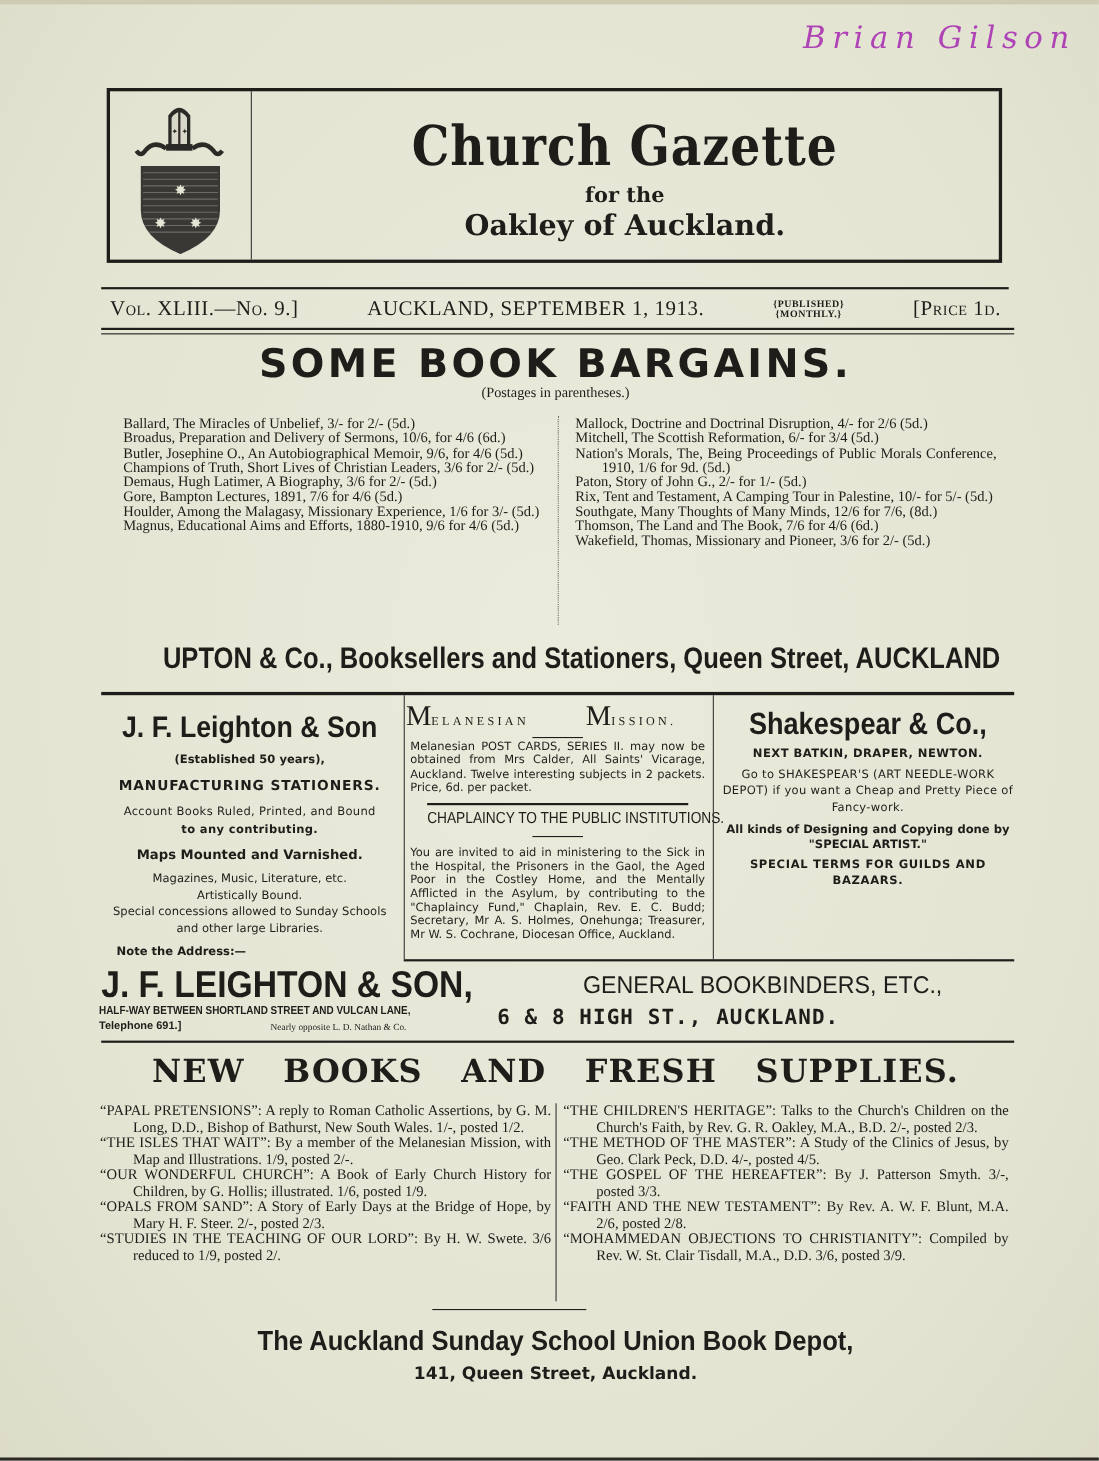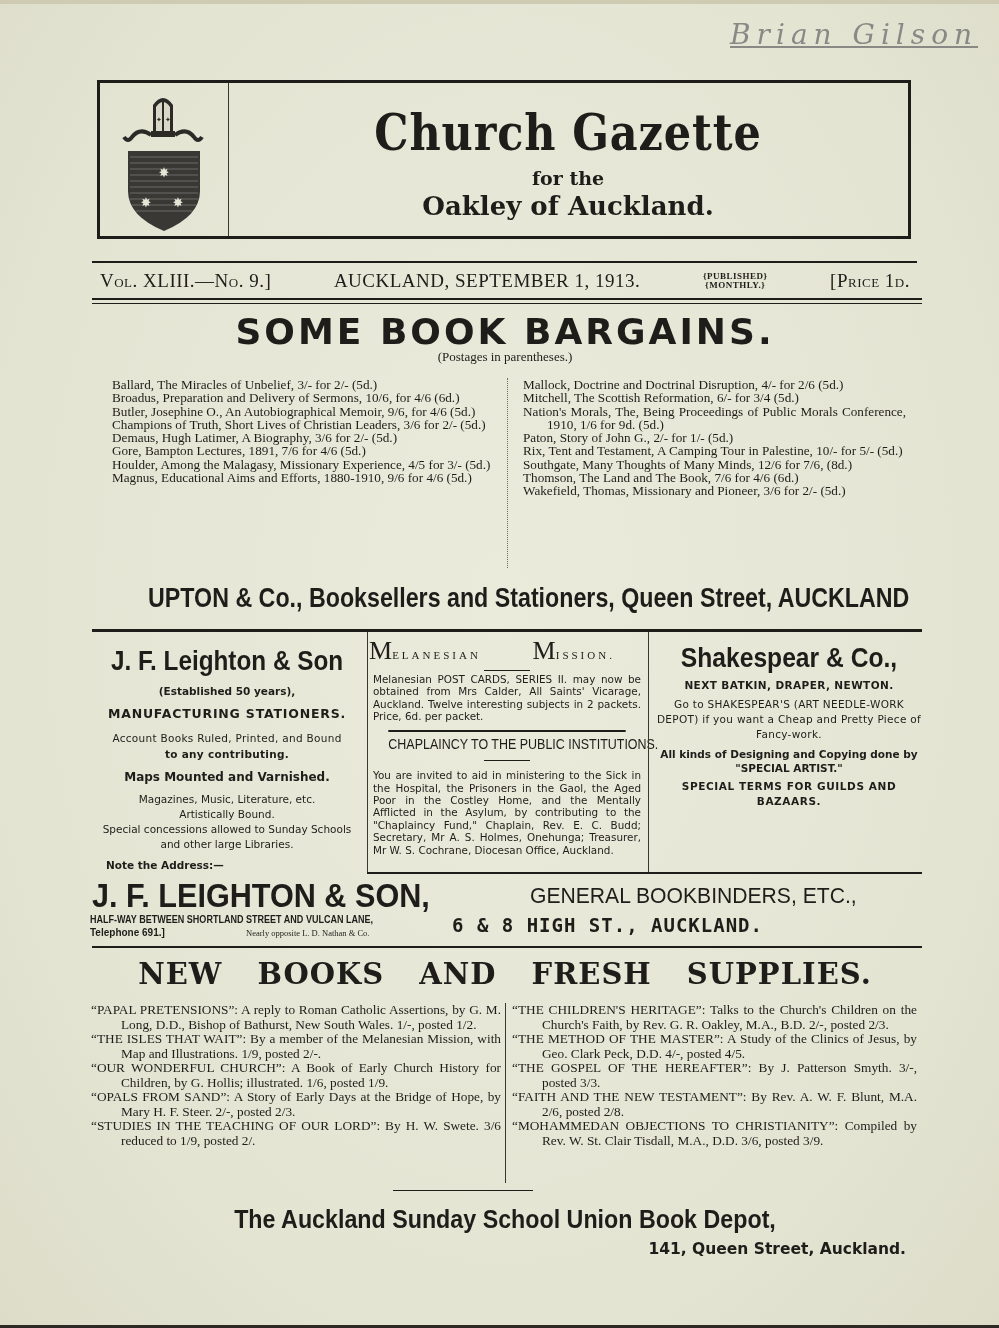--- a/index.html
+++ b/index.html
@@ -9,22 +9,22 @@
       font-family: "Liberation Serif", serif; color: #1f1d1a;
     }
     .page-bg {
       position: absolute; inset: 0;
       background: radial-gradient(ellipse at 50% 45%, #ebebdc 0%, #e4e4d3 70%, #dcdcc9 100%);
     }
     .edge-top { position: absolute; left: 0; right: 0; top: 0; height: 4px; background: #cfcbb2; }
     .edge-bottom { position: absolute; left: 0; right: 0; bottom: 0; height: 3px; background: #2d2a26; }
     .scribble {
       position: absolute; left: 730px; top: 18px; width: 260px; height: 40px;
-      font-family: "DejaVu Serif", serif; font-style: italic; font-size: 28px; color: #737373;
-      letter-spacing: 6px; opacity: .8; text-decoration: underline;
+      font-family: "DejaVu Serif", serif; font-style: italic; font-size: 28px; color: #a21caf;
+      letter-spacing: 6px; opacity: .8;
     }
     
     .masthead {
       position: absolute; left: 97px; top: 80px; width: 814px; height: 159px;
       border: 3px solid #1f1d1a; box-sizing: border-box;
     }
     .crest-cell {
       position: absolute; left: 0; top: 0; width: 128px; height: 153px;
       border-right: 1px solid #3a3733;
     }
@@ -100,21 +100,21 @@
     .jfl-halfway { position: absolute; left: 90px; top: 913px; font-family: "Liberation Sans", sans-serif; font-size: 10.5px; font-weight: bold; transform-origin: left; transform: scaleX(.86); white-space: nowrap; }
     .jfl-tel { position: absolute; left: 90px; top: 927px; font-family: "Liberation Sans", sans-serif; font-size: 10px; font-weight: bold; }
     .jfl-near { position: absolute; left: 246px; top: 928px; font-size: 8.5px; }
     .jfl-addr { position: absolute; left: 452px; top: 914px; font-family: "DejaVu Sans Mono", monospace; font-size: 19px; font-weight: bold; white-space: nowrap; letter-spacing: 1px; }
     
     .h-newbooks { position: absolute; left: 90px; width: 830px; top: 957px; text-align: center; font-family: "DejaVu Serif", serif; font-size: 29px; font-weight: bold; word-spacing: 24px; letter-spacing: 1px; }
     .nb-left { left: 91px; width: 410px; top: 1003px; font-size: 13.3px; line-height: 14.5px; }
     .nb-right { left: 512px; width: 405px; top: 1003px; font-size: 13.3px; line-height: 14.5px; }
     .nb-left .item, .nb-right .item { padding-left: 30px; text-indent: -30px; }
     .depot { position: absolute; left: 90px; width: 830px; top: 1205px; text-align: center; font-family: "Liberation Sans", sans-serif; font-size: 25px; font-weight: bold; transform: scaleX(.93); white-space: nowrap; }
-    .depot-addr { position: absolute; left: 76px; width: 830px; top: 1240px; text-align: right; font-family: "DejaVu Sans", sans-serif; font-size: 15.5px; font-weight: bold; }
+    .depot-addr { position: absolute; left: 90px; width: 830px; top: 1240px; text-align: center; font-family: "DejaVu Sans", sans-serif; font-size: 15.5px; font-weight: bold; }
   </style>
 </head>
 <body>
 
 <div class="page-bg"></div>
 <div class="edge-top"></div>
 <div class="scribble">Brian Gilson</div>
 
 <div class="masthead">
   <div class="crest-cell">
@@ -164,21 +164,21 @@
 
 <div class="h-bargains">SOME BOOK BARGAINS.</div>
 <div class="postages">(Postages in parentheses.)</div>
 <div class="col bargains-left">
   <div class="item">Ballard, The Miracles of Unbelief, 3/- for 2/- (5d.)</div>
   <div class="item">Broadus, Preparation and Delivery of Sermons, 10/6, for 4/6 (6d.)</div>
   <div class="item">Butler, Josephine O., An Autobiographical Memoir, 9/6, for 4/6 (5d.)</div>
   <div class="item">Champions of Truth, Short Lives of Christian Leaders, 3/6 for 2/- (5d.)</div>
   <div class="item">Demaus, Hugh Latimer, A Biography, 3/6 for 2/- (5d.)</div>
   <div class="item">Gore, Bampton Lectures, 1891, 7/6 for 4/6 (5d.)</div>
-  <div class="item">Houlder, Among the Malagasy, Missionary Experience, 4/5 for 3/- (5d.)</div>
+  <div class="item">Houlder, Among the Malagasy, Missionary Experience, 1/6 for 3/- (5d.)</div>
   <div class="item">Magnus, Educational Aims and Efforts, 1880-1910, 9/6 for 4/6 (5d.)</div>
 </div>
 <div class="col-divider" style="left:507px;top:378px;height:190px;"></div>
 <div class="col bargains-right">
   <div class="item">Mallock, Doctrine and Doctrinal Disruption, 4/- for 2/6 (5d.)</div>
   <div class="item">Mitchell, The Scottish Reformation, 6/- for 3/4 (5d.)</div>
   <div class="item">Nation's Morals, The, Being Proceedings of Public Morals Conference, 1910, 1/6 for 9d. (5d.)</div>
   <div class="item">Paton, Story of John G., 2/- for 1/- (5d.)</div>
   <div class="item">Rix, Tent and Testament, A Camping Tour in Palestine, 10/- for 5/- (5d.)</div>
   <div class="item">Southgate, Many Thoughts of Many Minds, 12/6 for 7/6, (8d.)</div>

